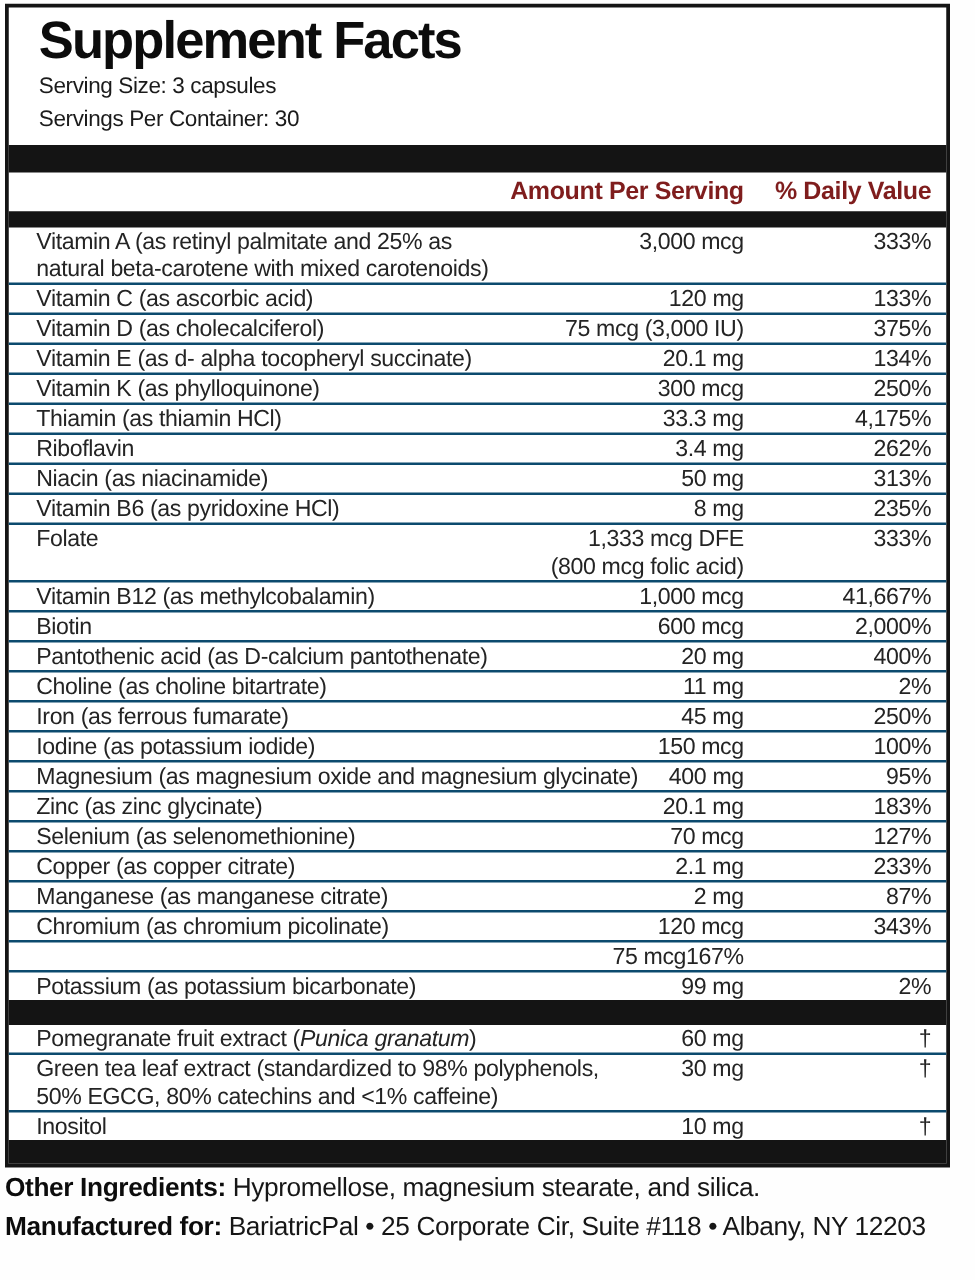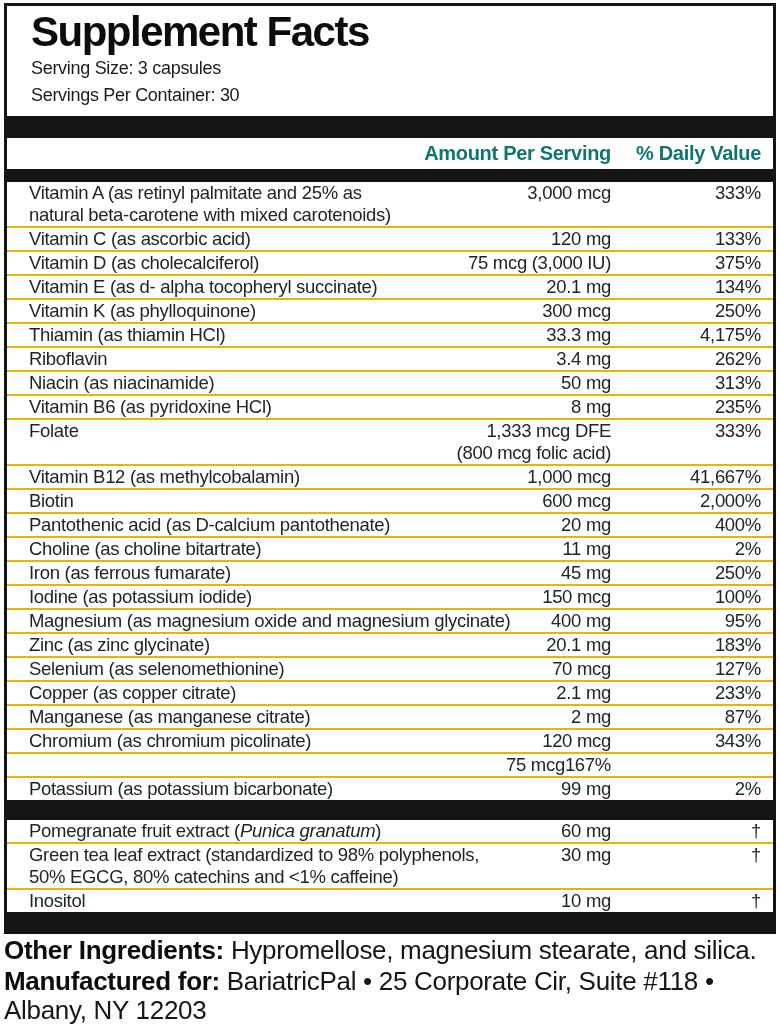--- a/index.html
+++ b/index.html
@@ -5,21 +5,21 @@
   html, body { margin: 0; padding: 0; background: #ffffff; }
   body {
     width: 780px; height: 1024px;
     font-family: "Liberation Sans", sans-serif;
     color: #222222;
     -webkit-font-smoothing: antialiased;
   }
   .page { width: 780px; height: 1024px; overflow: hidden; background: #fefefe; }
 
   .label-box {
-    margin: 3px 4px 0 4px;
+    margin: 3px 20px 0 4px;
     border: 3px solid #141414;
     background: #ffffff;
   }
 
   .title-block { padding: 2px 12px 7px 24px; }
   .panel-title {
     margin: 0;
     font-size: 42px;
     line-height: 47px;
     font-weight: bold;
@@ -45,44 +45,44 @@
     align-items: start;
     padding: 0 12px 0 22px;
   }
   .header-row {
     font-weight: bold;
     font-size: 20px;
     line-height: 25px;
     padding-top: 3px;
     padding-bottom: 3px;
     letter-spacing: -0.3px;
-    color: #0f766e;
+    color: #7f1d1d;
   }
   .rows .row {
     font-size: 18.5px;
     line-height: 22px;
     letter-spacing: -0.3px;
     color: #242424;
   }
-  .rows .row + .row { border-top: 2px solid #eab308; }
+  .rows .row + .row { border-top: 2px solid #0c4a6e; }
 
   .cell-name { white-space: pre-line; padding-right: 6px; }
   .cell-amt  { text-align: right; white-space: pre-line; }
   .cell-dv   { text-align: right; white-space: nowrap; }
 
   .footnote {
     font-size: 16px;
     line-height: 25px;
     padding: 1px 12px 1px 12px;
     letter-spacing: -0.2px;
     color: #1d1d1d;
   }
 
   .bottom-line {
-    font-size: 26px;
+    font-size: 21px;
     line-height: 29px;
     padding-left: 4px;
     margin-top: 2px;
     letter-spacing: -0.3px;
     color: #161616;
   }
   .bottom-line b { font-weight: bold; color: #0c0c0c; }
 </style>
 </head>
 <body>

